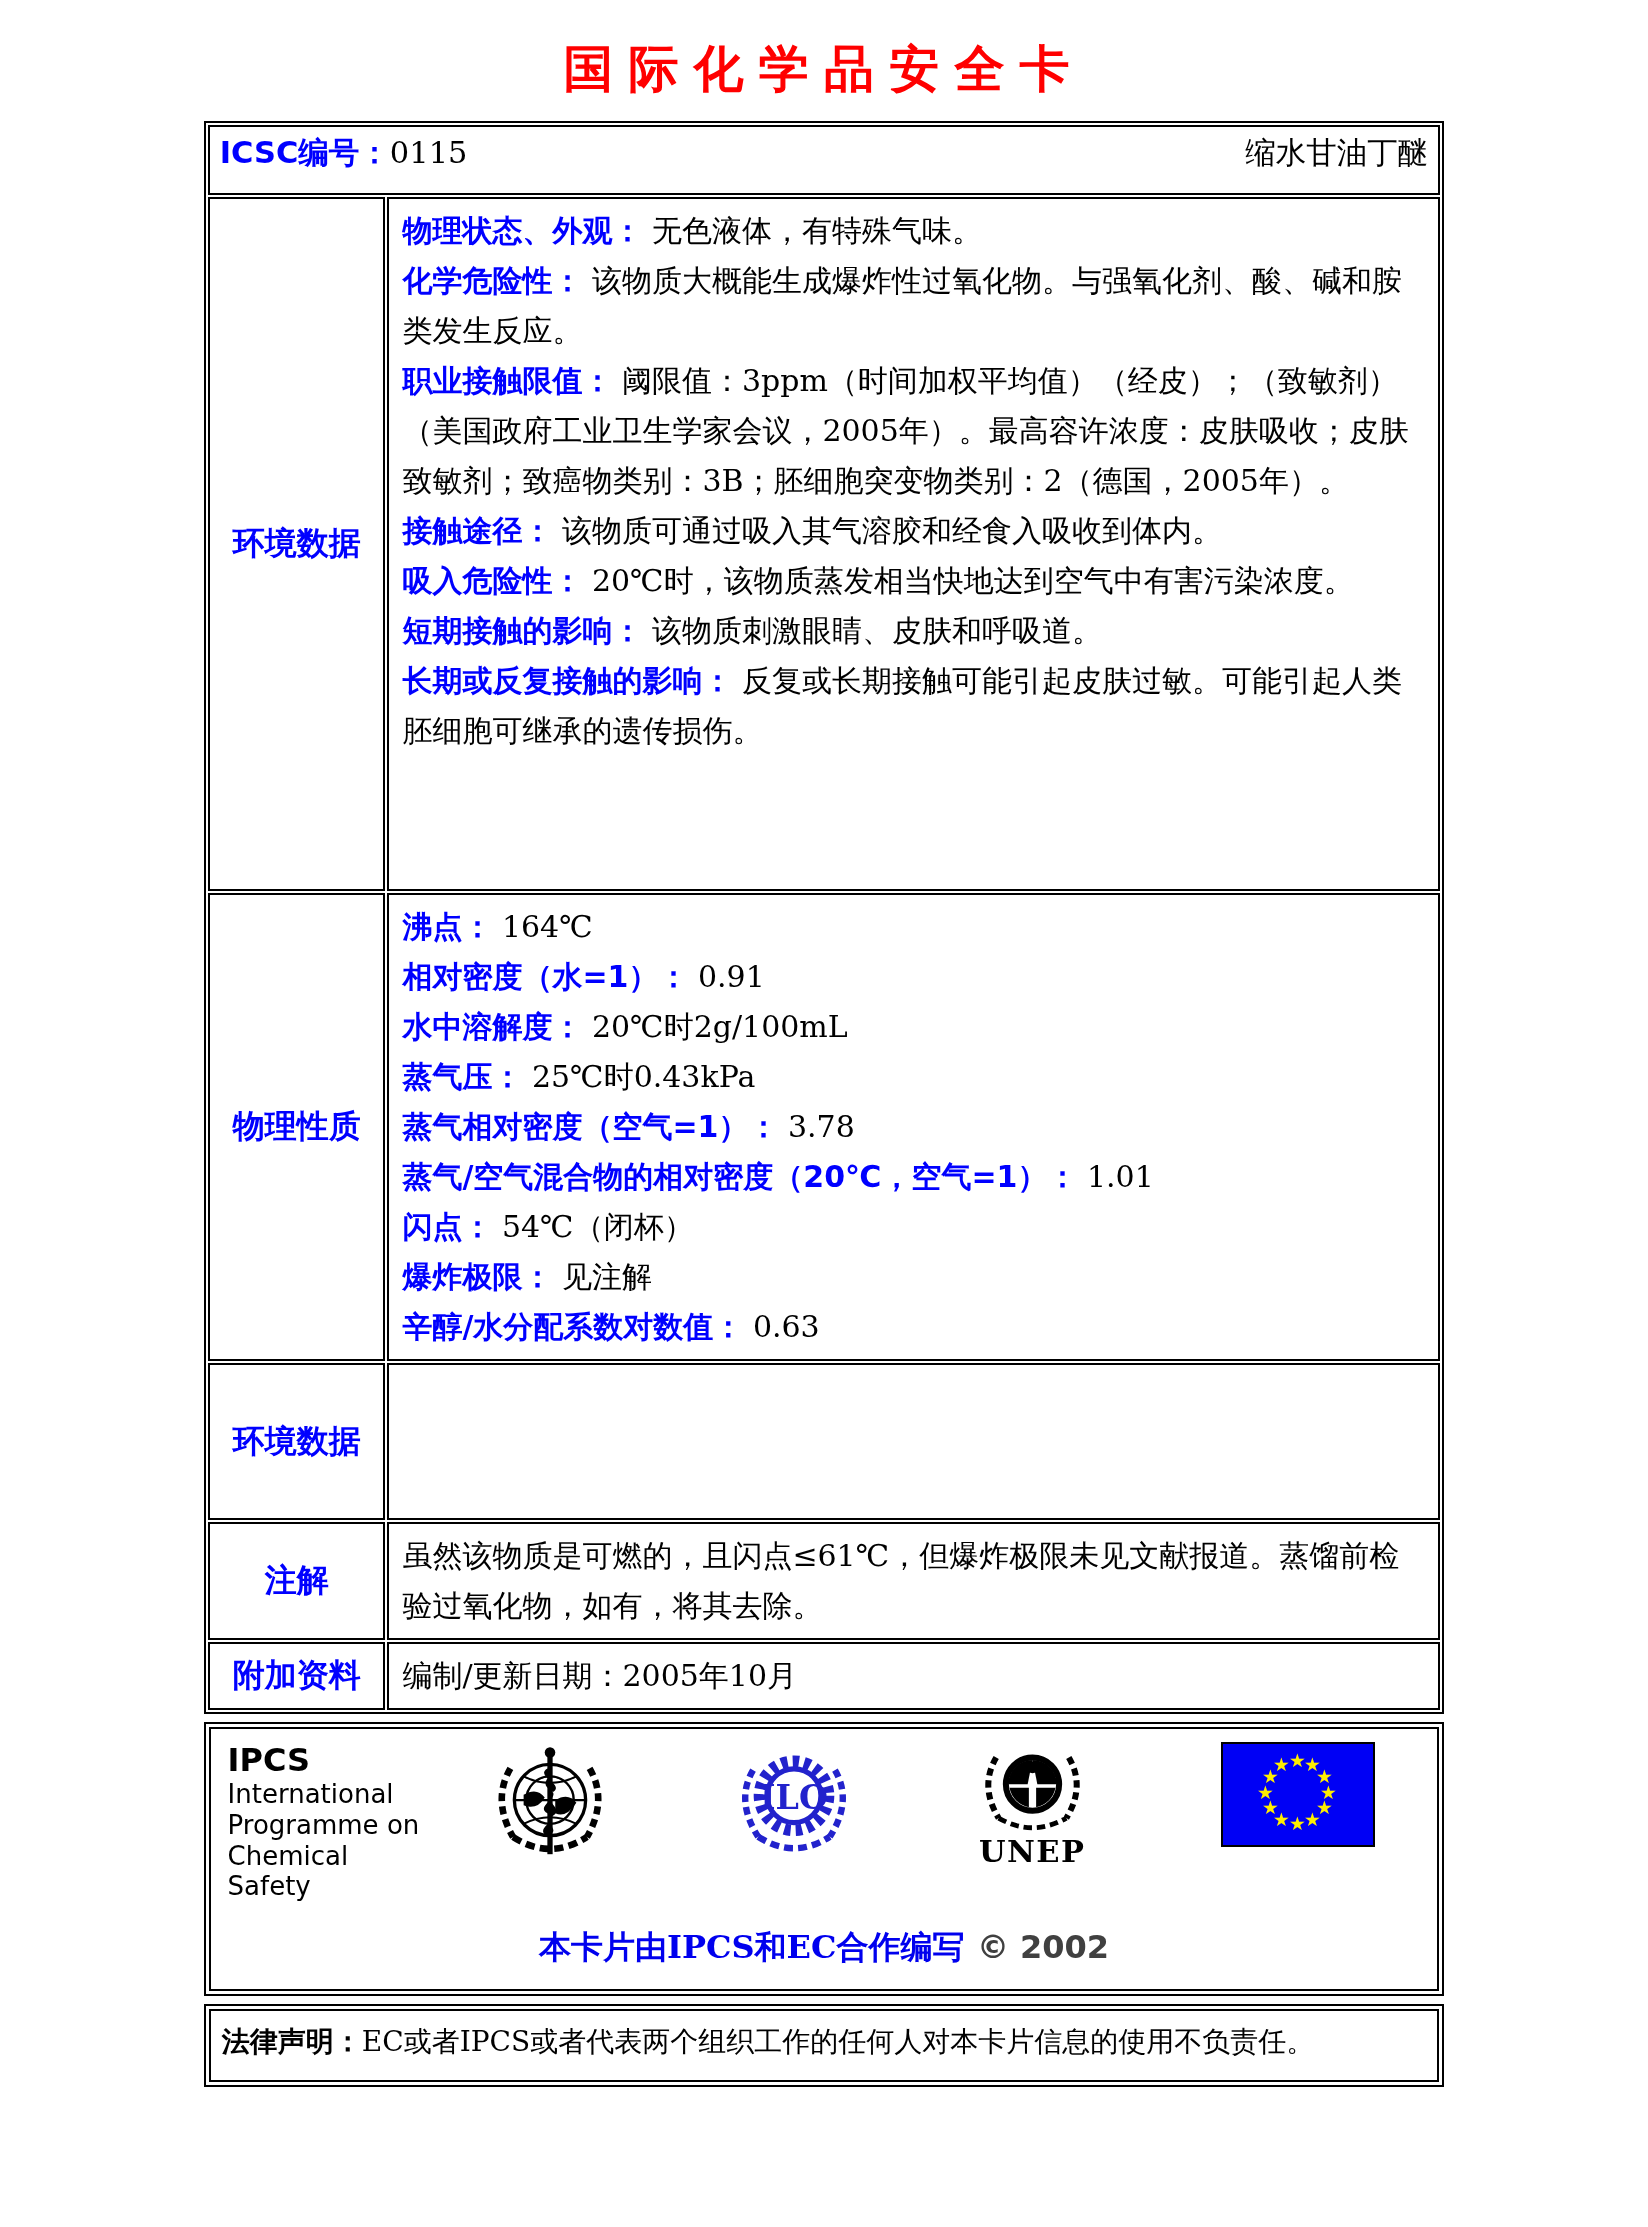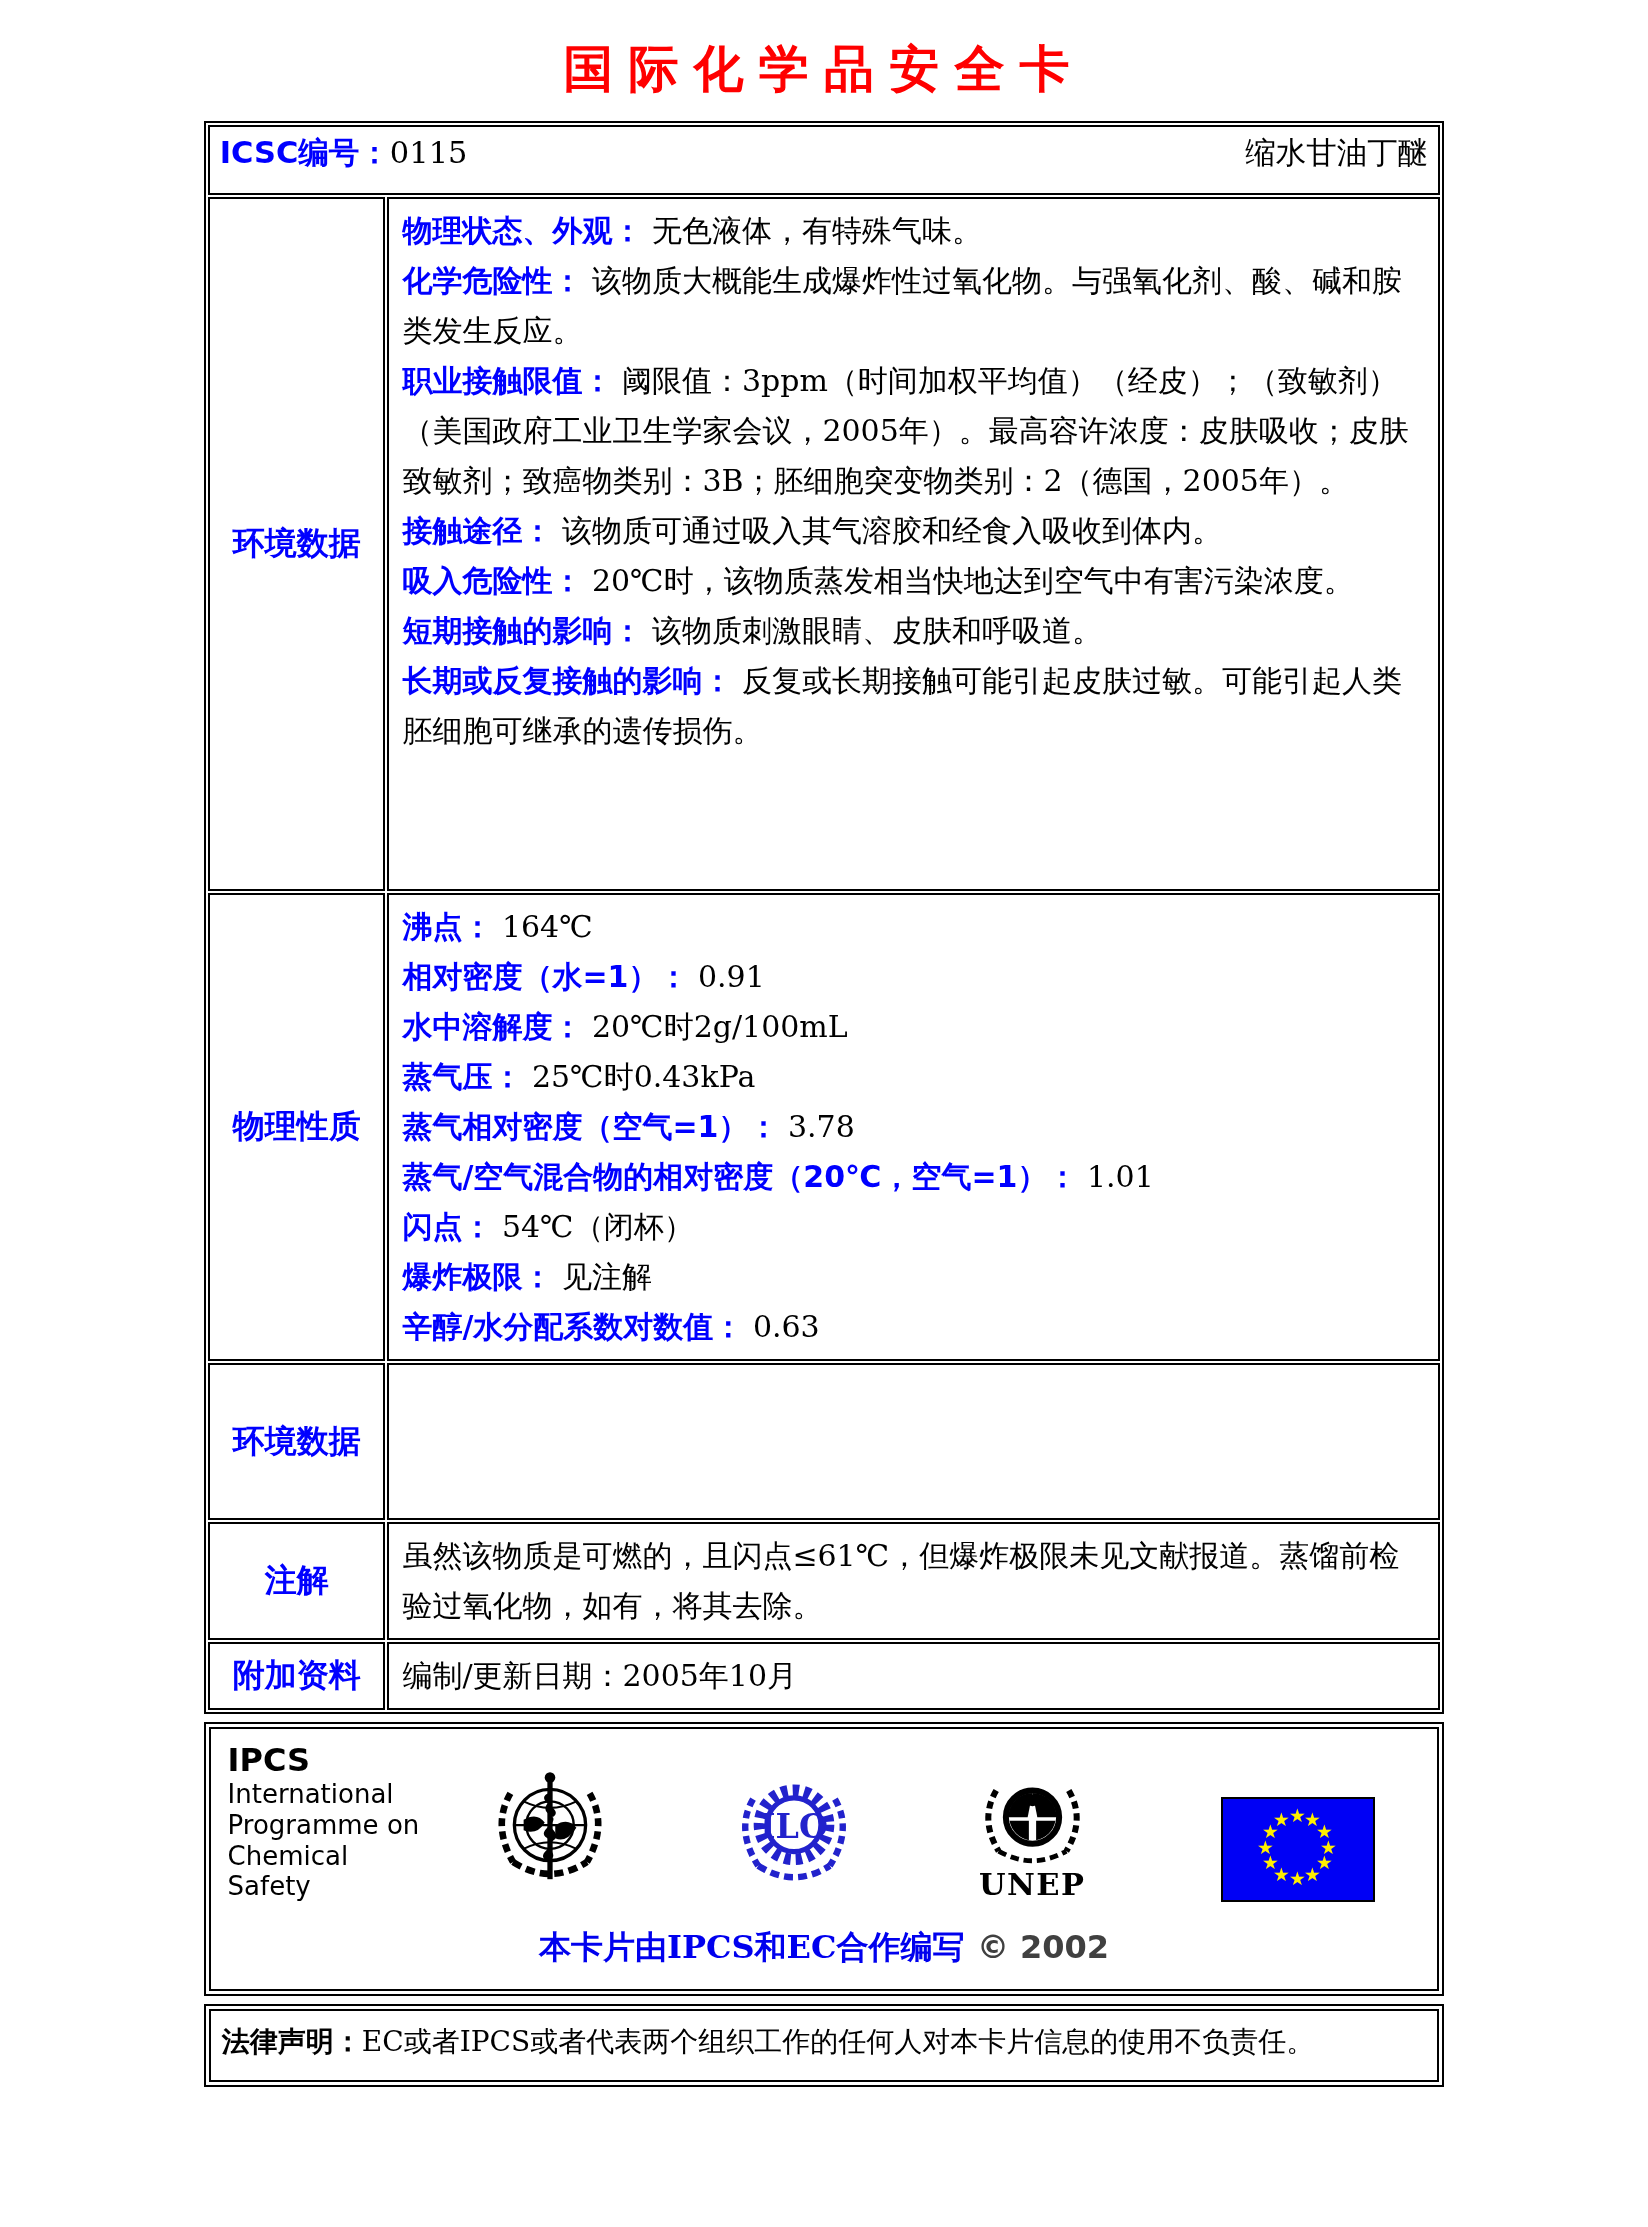--- a/index.html
+++ b/index.html
@@ -74,21 +74,21 @@
     margin-top:8.3px;
     background:#fff;
     padding:2.8px;
   }
   .box-inner{
     border:2.1px solid #000;
     padding:12.5px 14px;
   }
   .logos-row{
     display:flex;
-    align-items:flex-end;
+    align-items:flex-start;
     justify-content:flex-start;
   }
   .ipcs-block{
     width:208px;
     font-family:"DejaVu Sans","Liberation Sans",sans-serif;
     line-height:1.18;
     padding-left:2.8px;
   }
   .ipcs-title{font-size:32px;font-weight:bold;}
   .ipcs-line{font-size:26px;}

